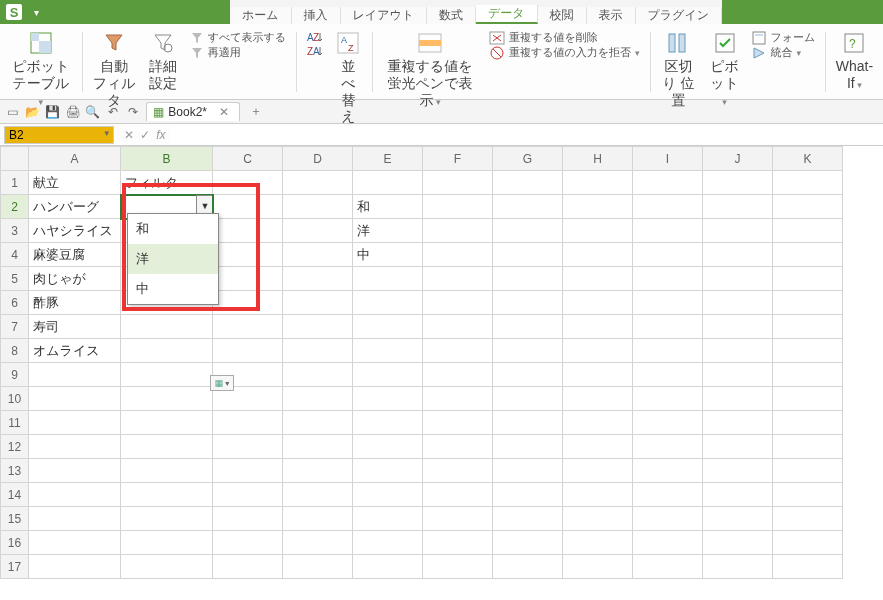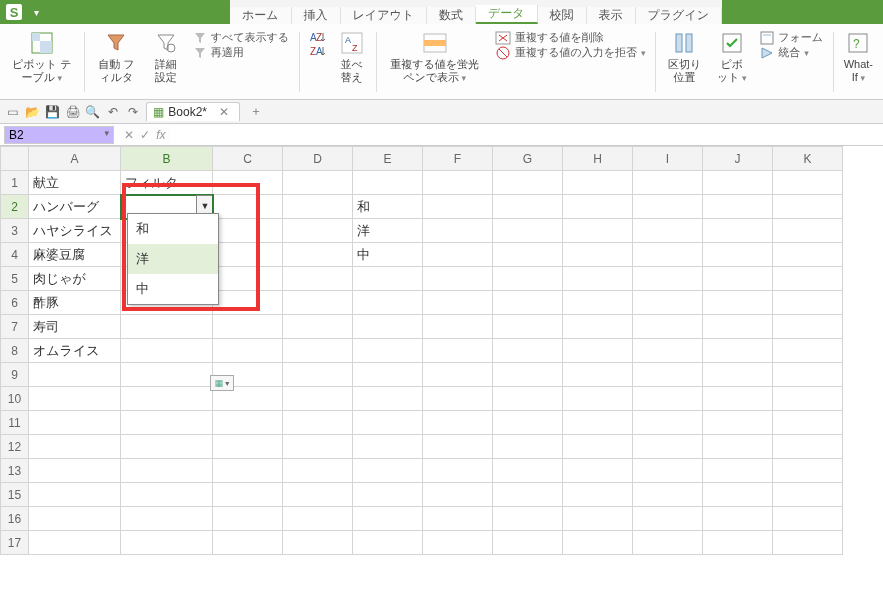--- a/index.html
+++ b/index.html
@@ -13,38 +13,38 @@
 
 .menu-tabs { display: inline-flex; background: #f4f4f4; height: 24px; align-items: flex-end; margin-left: 0; position: absolute; left: 230px; top: 0; }
 .menu-tabs .tab { padding: 0 12px; display: flex; align-items: center; color: #555; border-right: 1px solid #e0e0e0; font-size: 12px; cursor: pointer; background:#fafafa;}
 .menu-tabs .tab.active { color: #5a9b3e; background: #fff; border-bottom: 2px solid #5a9b3e; }
 
 
 .ribbon { background: #fdfdfd; border-bottom: 1px solid #ccc; height: 76px; display: flex; align-items: flex-start; padding: 4px 6px; gap: 4px; }
 .rgroup { display: flex; flex-direction: column; align-items: center; gap: 2px; padding: 2px 4px; }
 .rgroup.big { flex-direction: column; }
 .rgroup .icon { width: 26px; height: 26px; display:flex; align-items:center; justify-content:center; color:#5a8; }
-.rgroup .lbl { font-size: 11px; color: #444; text-align:center; line-height:1.2; }
+.rgroup .lbl { font-size: 14px; color: #444; text-align:center; line-height:1.2; }
 .rsmall { display:flex; flex-direction:column; font-size:11px; color:#555; padding:2px 4px;}
 .rsmall .row { display:flex; align-items:center; gap:4px; white-space:nowrap;}
 .rsmall .row svg { flex-shrink:0;}
 .sep { width:1px; background:#ddd; height:60px; margin:4px 2px;}
 .drop::after { content:" ▾"; font-size:9px; color:#888;}
 
 
 .doc-bar { background:#f4f4f4; border-bottom:1px solid #ccc; height:24px; display:flex; align-items:center; padding:0 4px; gap:4px;}
 .qa-icons { display:flex; gap:2px;}
 .qa-icons span { width:18px; height:18px; display:inline-flex; align-items:center; justify-content:center; color:#666; cursor:pointer;}
 .doc-tab { background:#fff; border:1px solid #ccc; border-bottom:none; padding:2px 10px 2px 6px; display:flex; align-items:center; gap:4px; font-size:12px; color:#333; border-radius:3px 3px 0 0;}
 .doc-tab .x { color:#888; margin-left:8px; cursor:pointer;}
 .plus { color:#777; padding:0 6px; cursor:pointer;}
 
 
 .fx-bar { background:#fdfdfd; border-bottom:1px solid #ccc; height:22px; display:flex; align-items:center;}
-.name-box { width:110px; border:1px solid #ccc; margin:0 4px; padding:1px 16px 1px 4px; font-size:12px; position:relative; background:#c4b5fd;}
+.name-box { width:110px; border:1px solid #ccc; margin:0 4px; padding:1px 16px 1px 4px; font-size:12px; position:relative; background:#eab308;}
 .name-box::after { content:"▾"; position:absolute; right:4px; top:1px; font-size:9px; color:#666;}
 .fx-icons { display:flex; gap:6px; padding:0 6px; color:#999;}
 .fx-input { flex:1; border:none; padding:2px 4px; font-size:12px; color:#333; background:#fff;}
 
 
 .grid-wrap { position:relative; }
 table.grid { border-collapse:collapse; table-layout:fixed; }
 table.grid th, table.grid td { border:1px solid #d4d4d4; font-size:13px; color:#333; background:#fff; text-align:left; padding:1px 4px; height:24px; overflow:hidden; white-space:nowrap;}
 table.grid th { background:#f3f3f3; color:#666; text-align:center; font-weight:normal;}
 table.grid th.corner { background:#f3f3f3; width:28px;}
@@ -455,20 +455,34 @@
           <td></td>
           <td></td>
           <td></td>
           <td></td>
           <td></td>
           <td></td>
           <td></td>
           <td></td>
         </tr>
   <tr>
+          <th class="rowh">14</th>
+          <td></td>
+          <td></td>
+          <td></td>
+          <td></td>
+          <td></td>
+          <td></td>
+          <td></td>
+          <td></td>
+          <td></td>
+          <td></td>
+          <td></td>
+        </tr>
+  <tr>
           <th class="rowh">15</th>
           <td></td>
           <td></td>
           <td></td>
           <td></td>
           <td></td>
           <td></td>
           <td></td>
           <td></td>
           <td></td>

